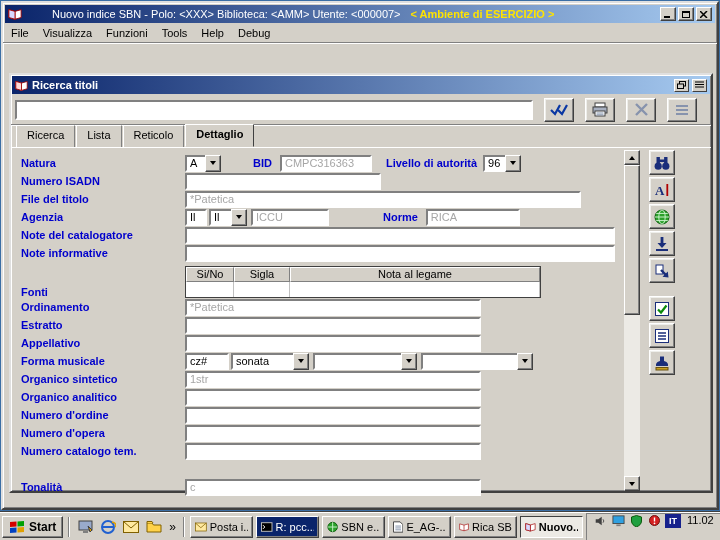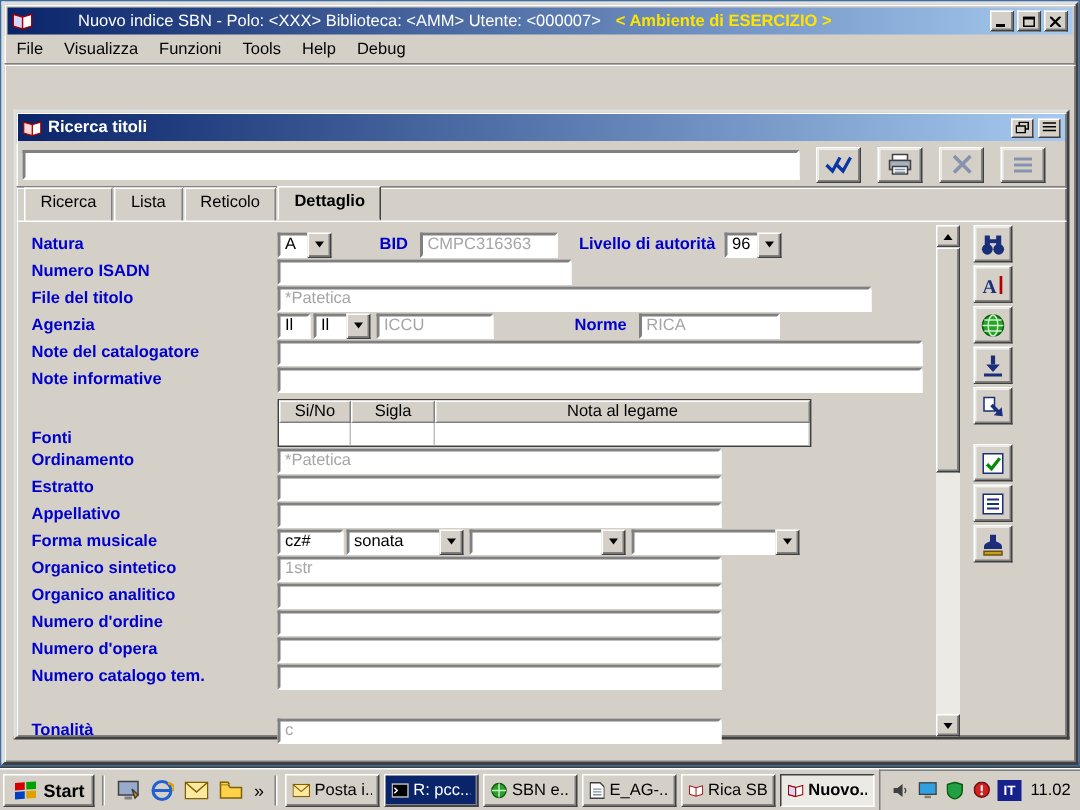--- a/index.html
+++ b/index.html
@@ -97,21 +97,21 @@
   .tb-sep { width:2px; height:20px; border-left:1px solid #808080; border-right:1px solid #fff; margin:0 2px; flex:none; }
   .ql-icon { width:20px; height:20px; display:flex; align-items:center; justify-content:center; flex:none; }
   .ql-more { font-size:12px; padding:0 2px; flex:none; }
   .task-btn { width:63px; height:22px; display:flex; align-items:center; gap:3px; padding:0 4px;
     background:#d4d0c8; border:1px solid; border-color:#fff #404040 #404040 #fff; box-shadow: inset -1px -1px 0 #808080;
     overflow:hidden; white-space:nowrap; flex:none; }
   .task-btn .tlabel { overflow:hidden; text-overflow:clip; }
   .task-btn.attention { background:#0a246a; color:#fff; }
   .task-btn.active { border-color:#404040 #fff #fff #404040; box-shadow:none; background:#eceae5; font-weight:bold; }
   .tray { margin-left:auto; height:28px; border:1px solid; border-color:#808080 #fff #fff #808080;
-    display:flex; align-items:center; gap:4px; padding:0 6px; flex:none; }
+    display:flex; gap:4px; padding:0 6px; flex:none; }
   .tray-icon { width:14px; height:14px; display:flex; align-items:center; justify-content:center; }
   .lang-badge { width:16px; height:14px; background:#16218c; color:#fff; font-size:9px; font-weight:bold;
     display:flex; align-items:center; justify-content:center; }
   .clock { padding-left:2px; }
   svg { display:block; }
 </style>
 </head>
 <body>
 
 <div class="screen">

